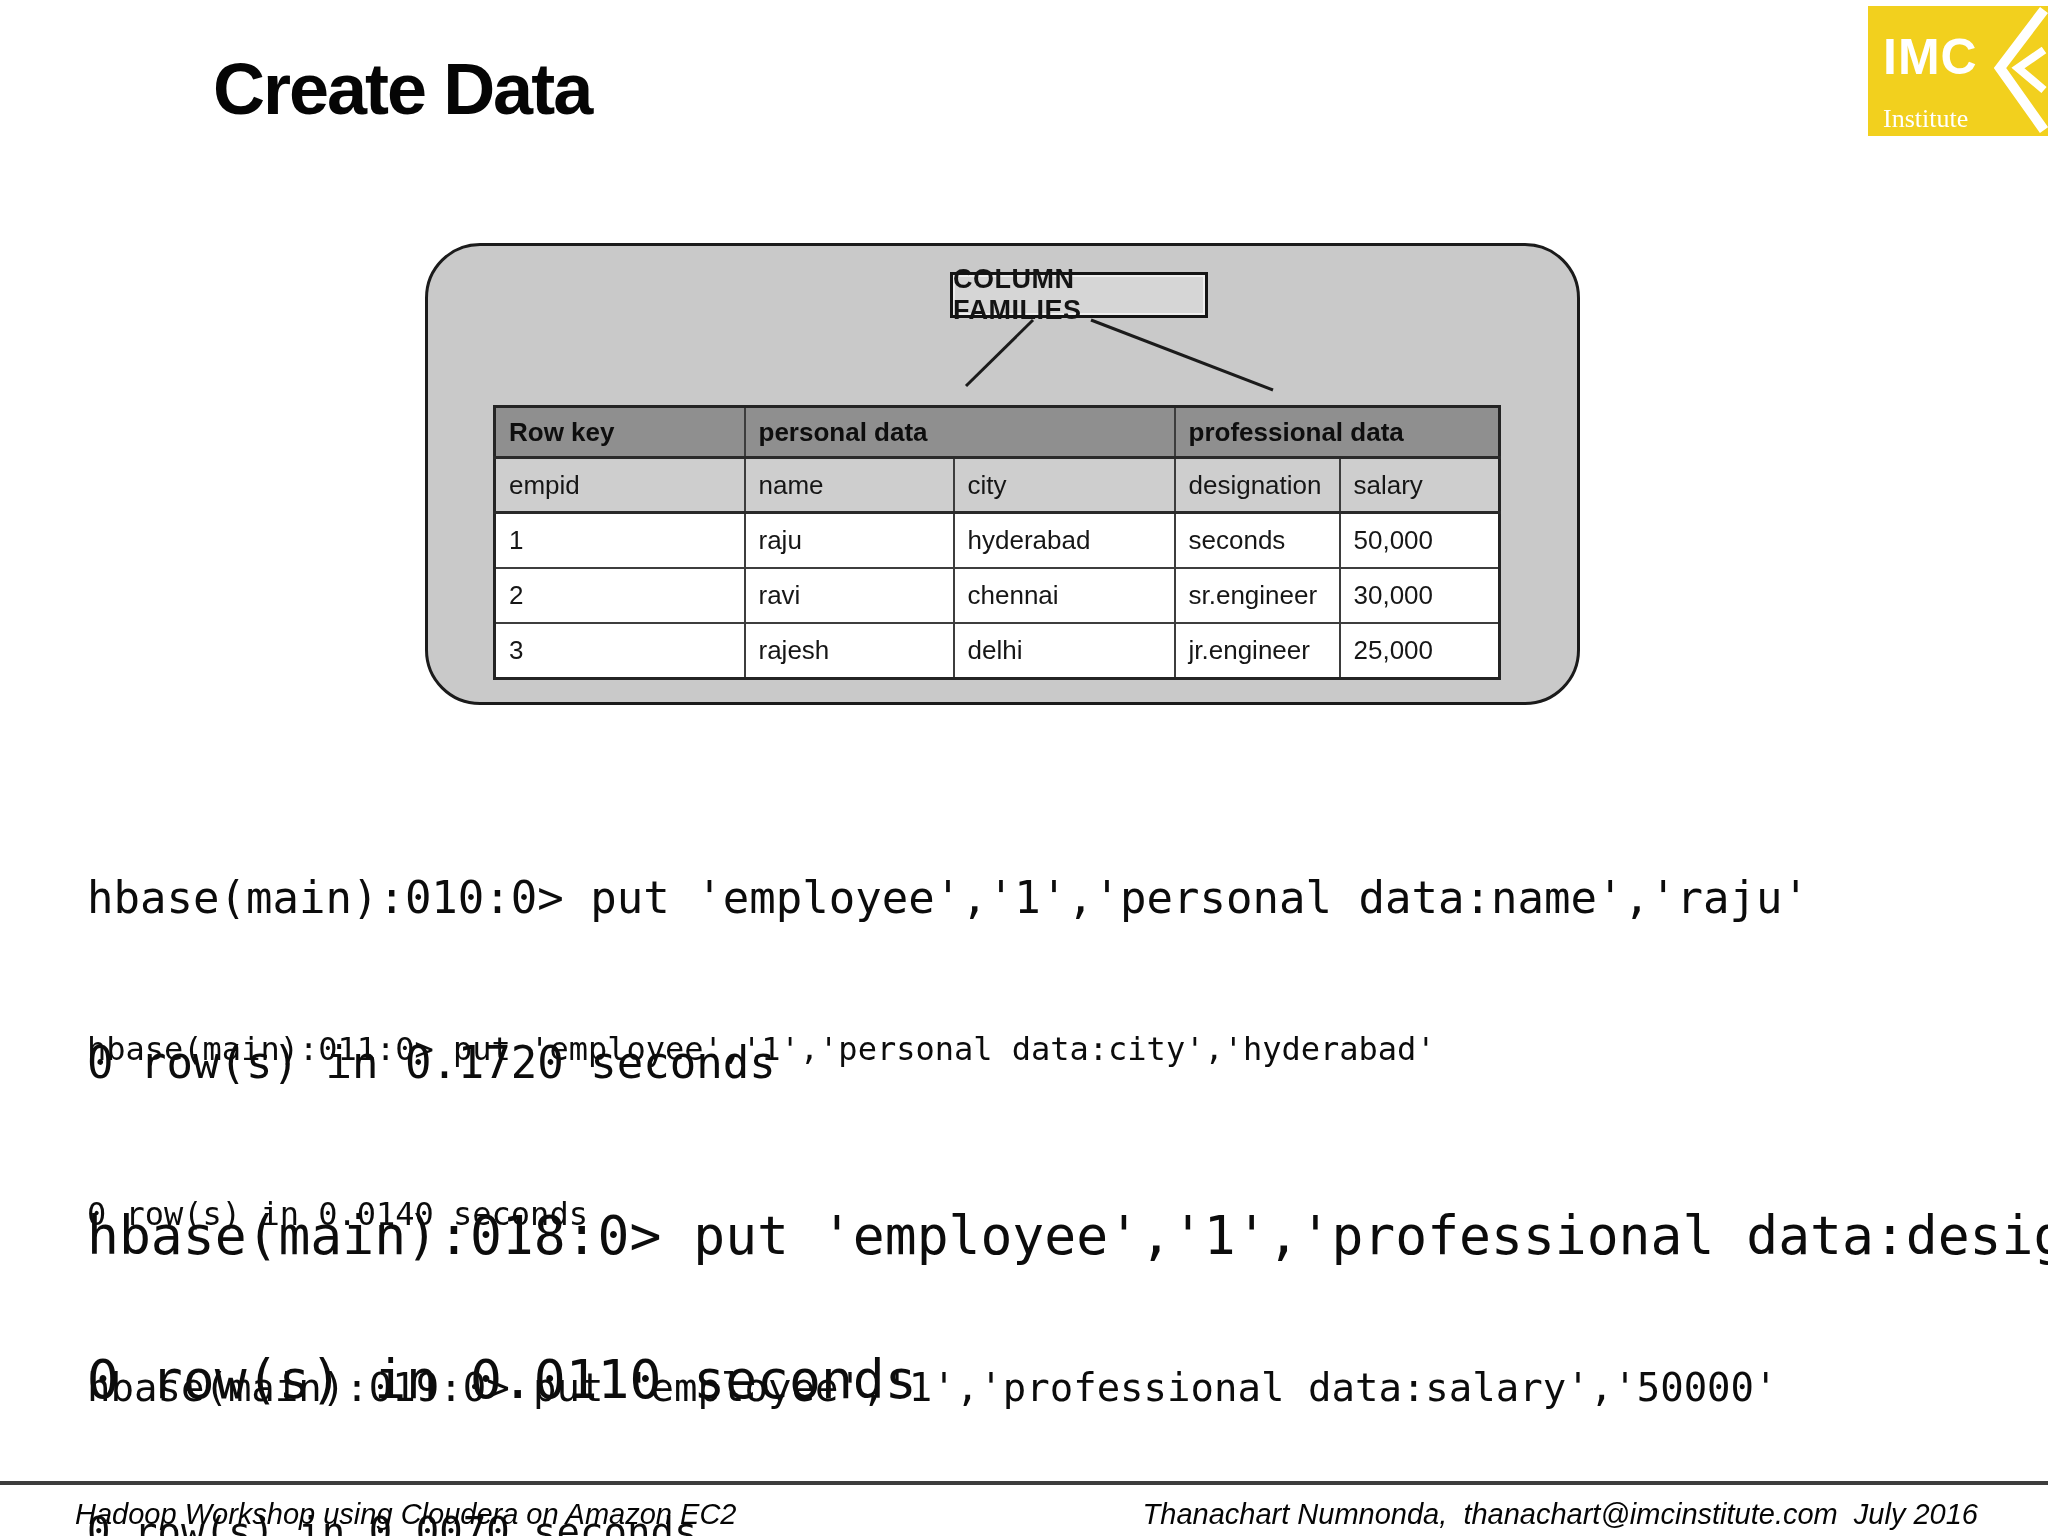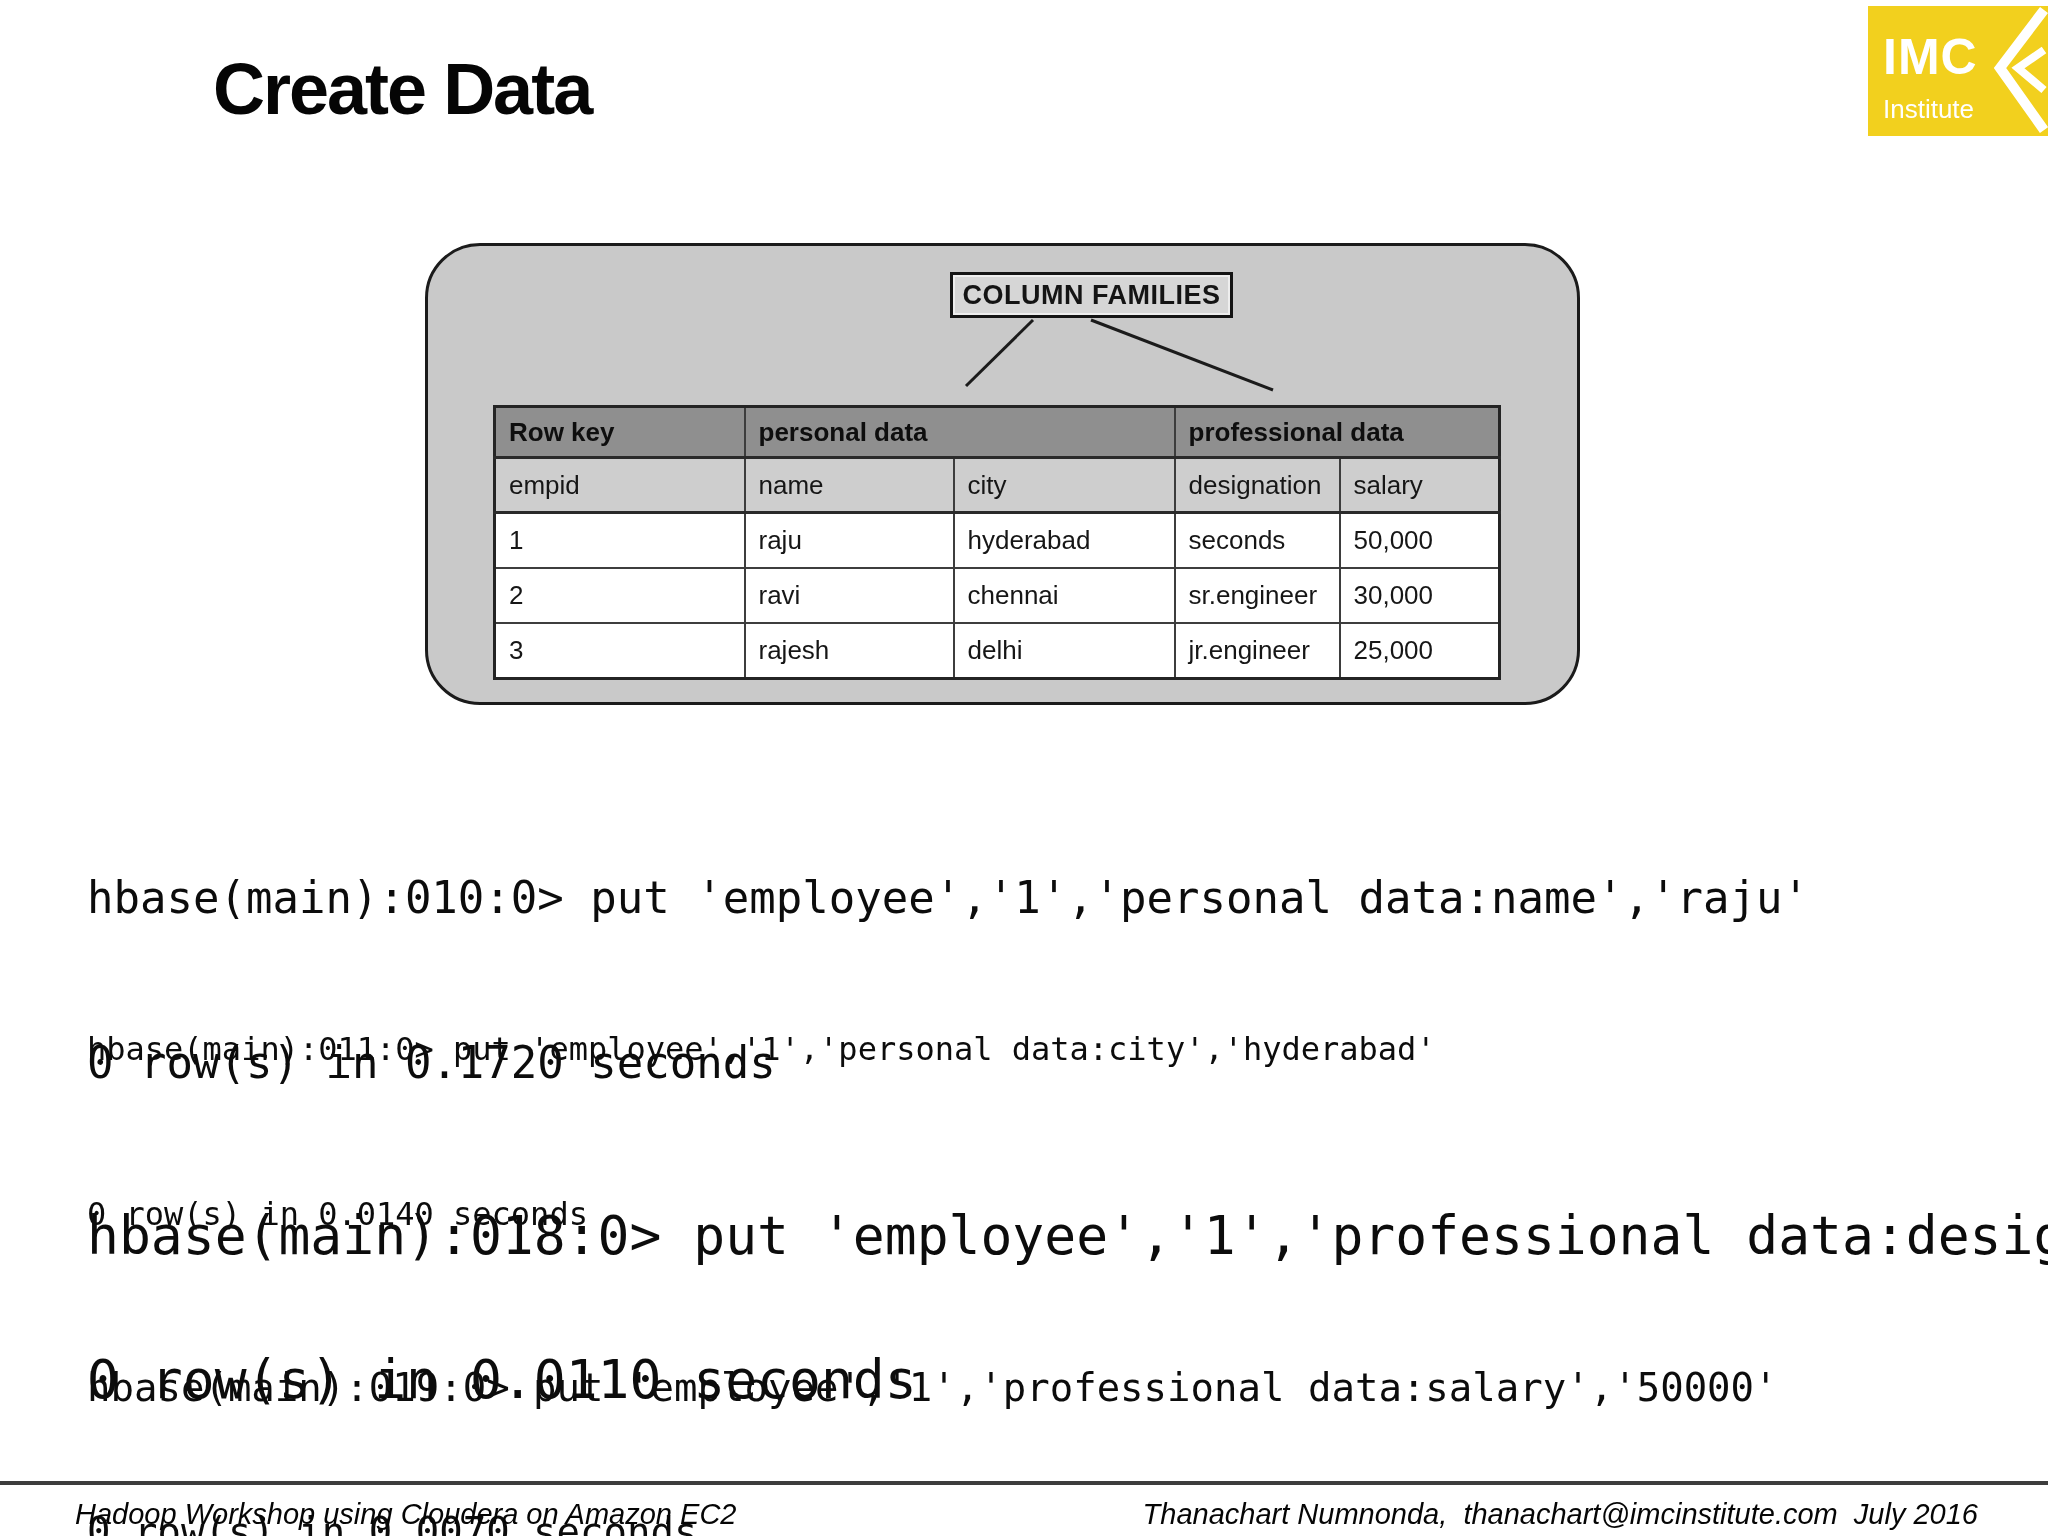--- a/index.html
+++ b/index.html
@@ -18,32 +18,32 @@
     font-size:72px; font-weight:bold; letter-spacing:-2px; color:#050505;
   }
 
   
   .logo {
     position:absolute; left:1868px; top:6px; width:180px; height:130px;
     background:#F2D01E; overflow:hidden;
   }
   .logo-text { position:absolute; left:15px; top:24px; color:#ffffff; }
   .logo-imc { font-size:50px; font-weight:bold; line-height:54px; letter-spacing:1px; }
-  .logo-institute { font-size:26px; line-height:30px; margin-top:10px; }
+  .logo-institute { font-size:26px; line-height:30px; margin-top:20px;font-family:Liberation Serif, serif; }
   .logo-chevron { position:absolute; right:-2px; top:0; }
 
   
   .diagram {
     position:absolute; left:425px; top:243px; width:1155px; height:462px;
     background:#c9c9c9; border:3px solid #1b1b1b; border-radius:55px;
     box-sizing:border-box;
   }
   .connector-svg { position:absolute; left:0; top:0; }
   .cf-label {
-    position:absolute; left:522px; top:26px; width:283px; height:46px;
+    position:absolute; left:522px; top:26px; width:258px; height:46px;
     background:#d6d6d6; border:3px solid #141414;
     box-shadow: inset 0 0 0 2px #eeeeee;
     display:flex; align-items:center; justify-content:center;
     font-weight:bold; font-size:27px; letter-spacing:0.5px; color:#141414;
     box-sizing:border-box;
   }
   table.hbase-table {
     position:absolute; left:65px; top:159px; width:1005px;
     border-collapse:collapse; table-layout:fixed;
     border:3px solid #242424;

